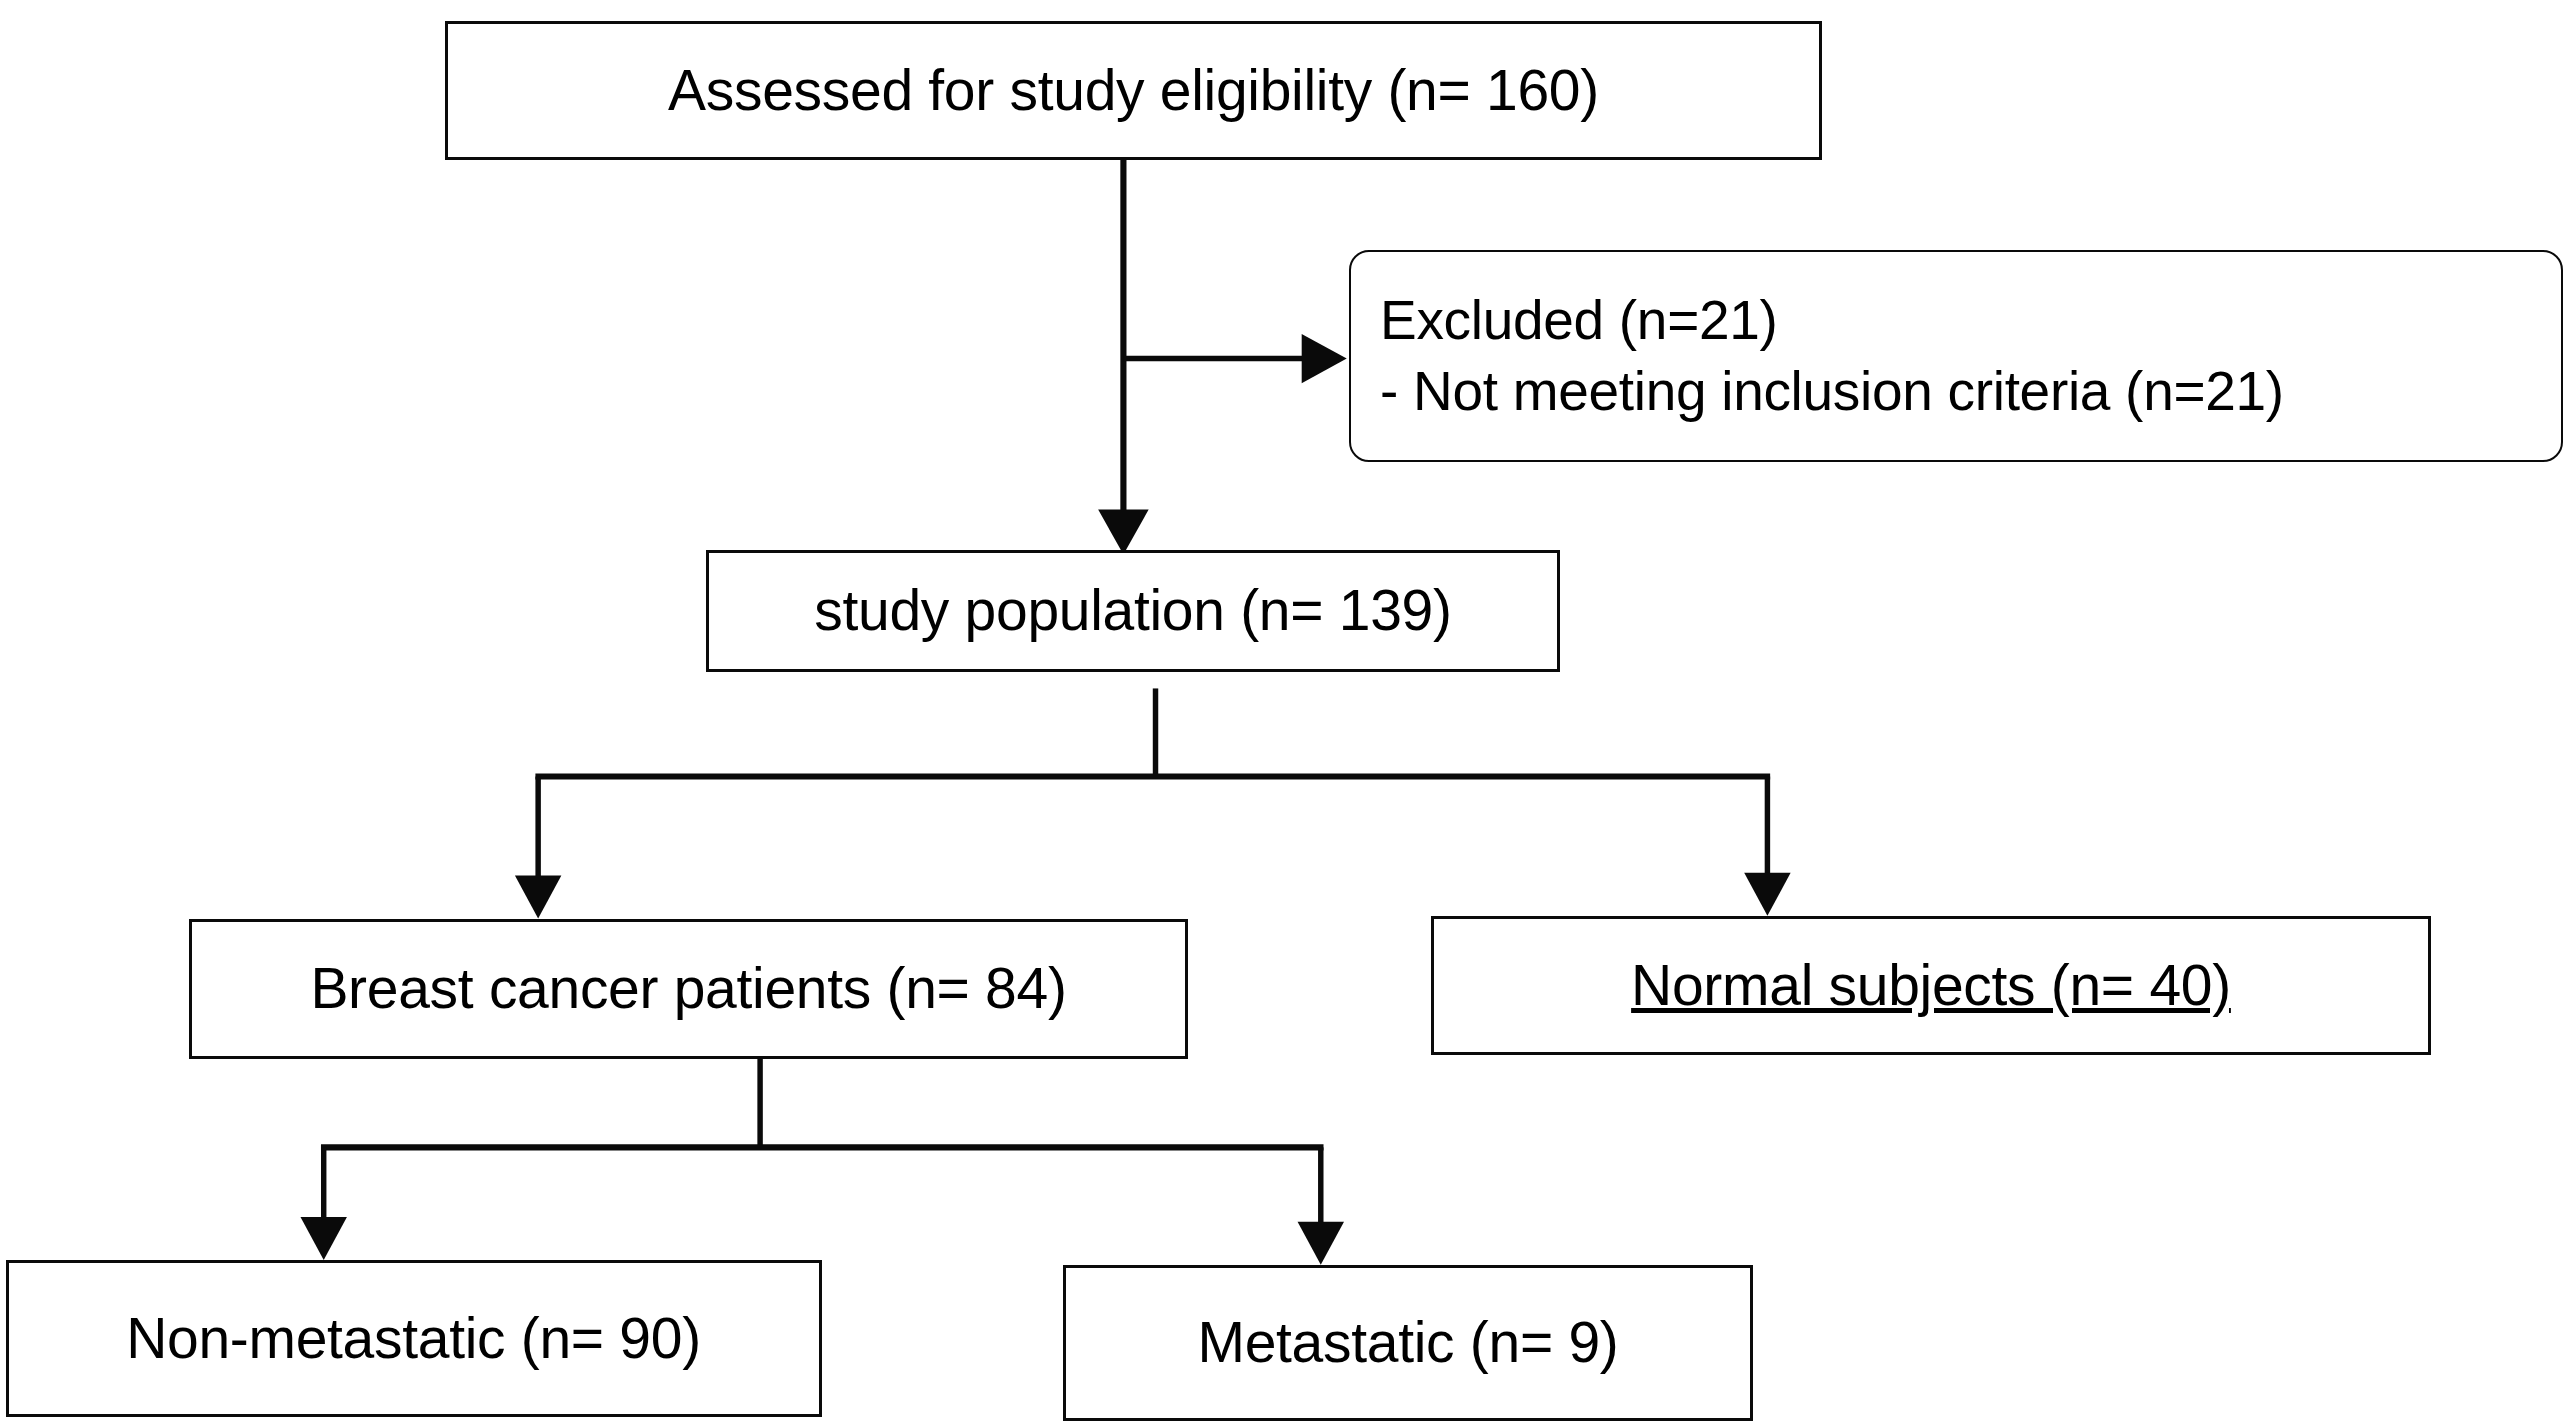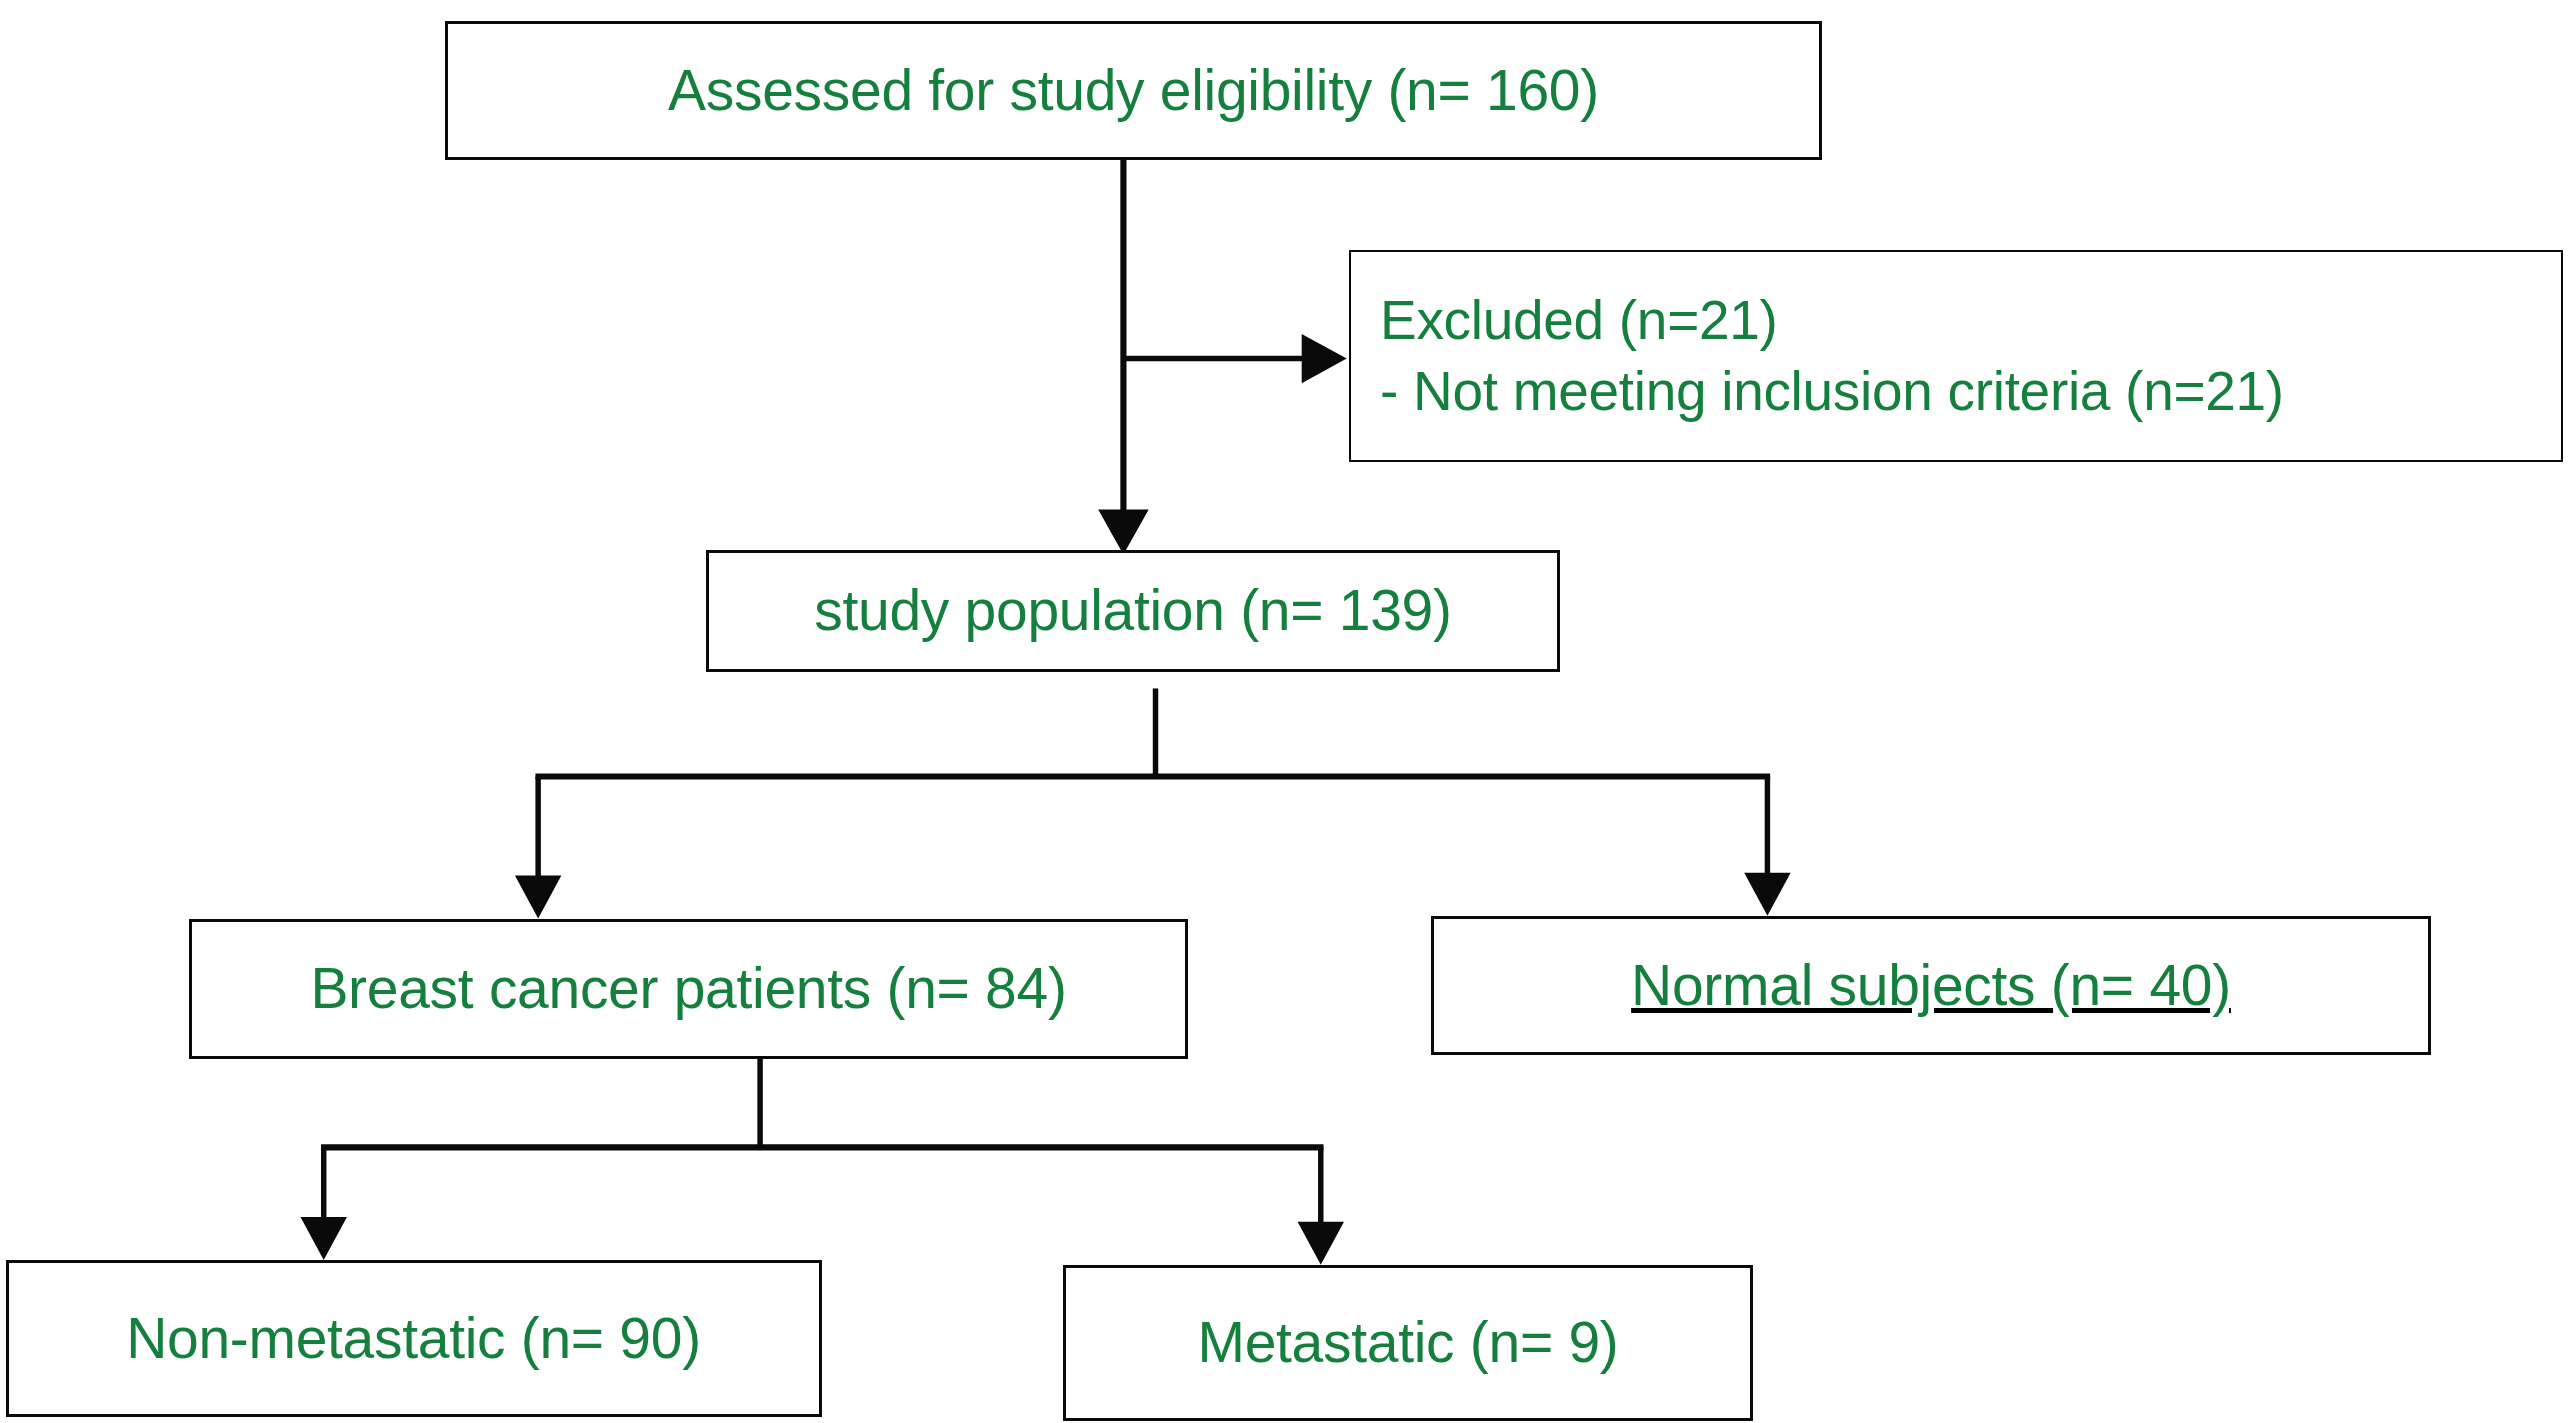--- a/index.html
+++ b/index.html
@@ -33,36 +33,37 @@
     display: flex;
     flex-direction: column;
     justify-content: center;
     z-index: 3;
   }
   .node.center-text {
     align-items: center;
   }
   .node-label {
     font-family: "Liberation Sans", sans-serif;
-    color: #15803d;
+    color: #000000;
     font-size: 57px;
     line-height: 1.12;
     white-space: nowrap;
     letter-spacing: -0.3px;
   }
   
   #node-assessed {
     left: 445px;  top: 21px;   width: 1377px; height: 139px;
   }
   #node-excluded {
     left: 1349px; top: 250px;  width: 1214px; height: 212px;
     padding-left: 29px;
     justify-content: center;
     align-items: flex-start;
     border-width: 2.7px;
+    border-radius: 20px;
   }
   #node-excluded .node-label { font-size: 55px; }
   #node-excluded .node-label + .node-label { margin-top: 9.6px; }
   #node-study-population {
     left: 706px; top: 550px;  width: 854px; height: 122px;
   }
   #node-breast-cancer {
     left: 189px;  top: 919px; width: 999px; height: 140px;
   }
   #node-normal-subjects {

